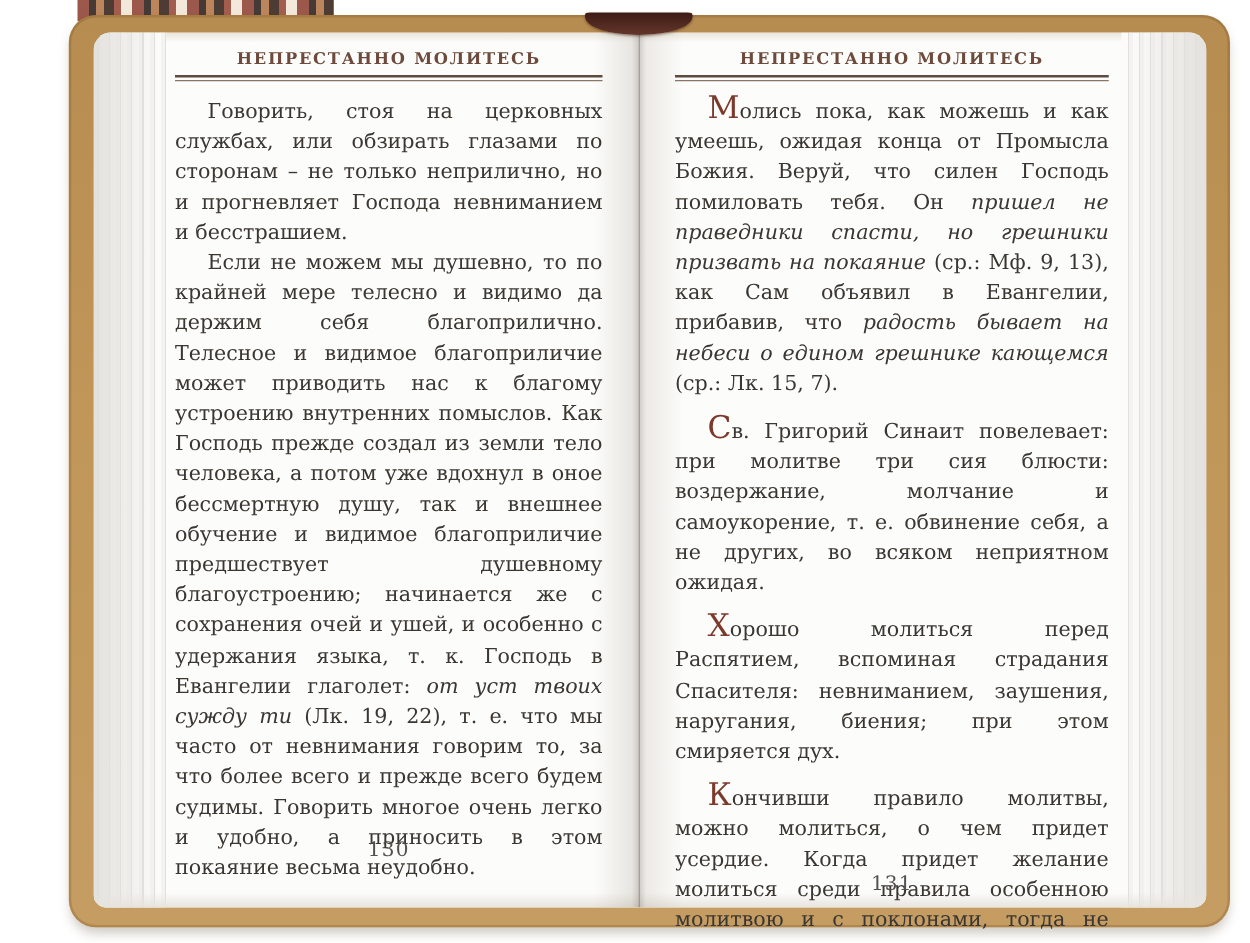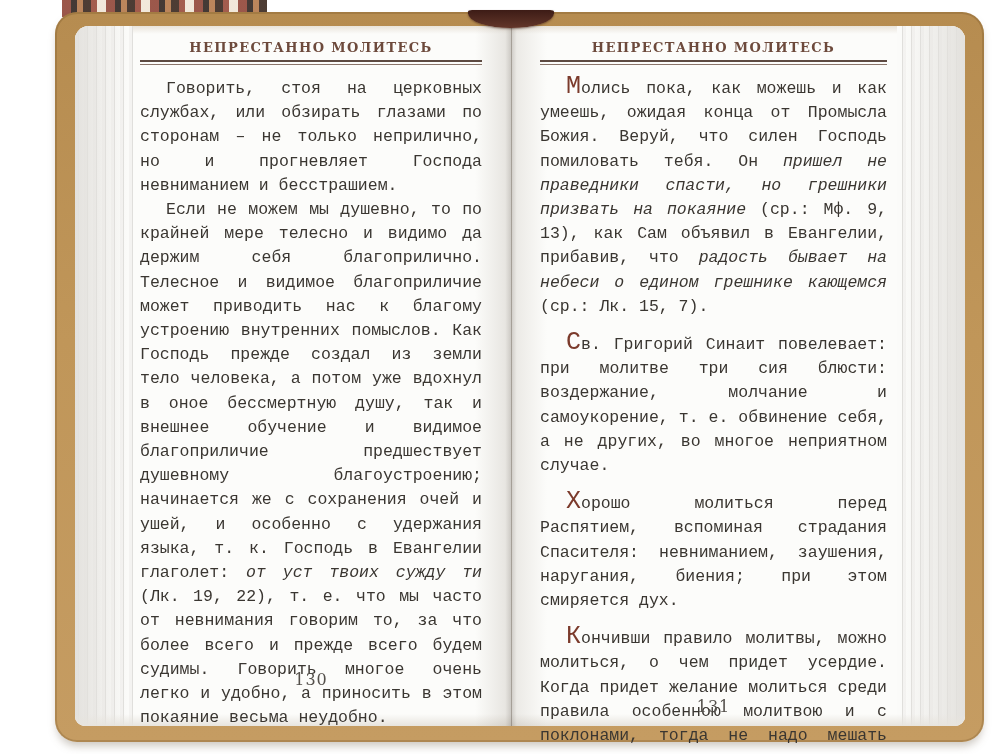--- a/index.html
+++ b/index.html
@@ -69,21 +69,21 @@
   
   .pagecol{position:absolute;z-index:3;color:#3a3631;}
   .pagecol.leftp{left:140px;top:40px;width:342px;}
   .pagecol.rightp{left:540px;top:40px;width:347px;}
   .runhead{
     text-align:center;font-size:13px;font-weight:bold;letter-spacing:1.4px;
     color:#6d4a3c;margin-bottom:5px;
   }
   .rule{border-top:2px solid #5d4a41;padding-top:2px;border-bottom:1px solid #8a756a;height:0;margin-bottom:12px;}
   .bodytext{font-size:16.5px;line-height:24.2px;text-align:justify;}
-  .para{margin:0;text-indent:26px;font-family:Liberation Mono, monospace;}
+  .para{margin:0;text-indent:26px;}
   .rightp .para{margin-bottom:14px;}
   .para .it{font-style:italic;}
   .initial{font-size:25px;line-height:10px;color:#7b3a2b;}
   .pageno{
     position:absolute;z-index:3;text-align:center;font-size:16px;color:#54504b;letter-spacing:1px;
   }
   .pageno.leftn{left:140px;top:670px;width:342px;}
   .pageno.rightn{left:540px;top:697px;width:347px;}
 </style>
 </head>
@@ -110,21 +110,21 @@
         <p class="para"><span>Говорить, стоя на церковных службах, или обзирать глазами по сторонам – не только неприлично, но и прогневляет Господа невниманием и бесстрашием.</span></p>
         <p class="para"><span>Если не можем мы душевно, то по крайней мере телесно и видимо да держим себя благоприлично. Телесное и видимое благоприличие может приводить нас к благому устроению внутренних помыслов. Как Господь прежде создал из земли тело человека, а потом уже вдохнул в оное бессмертную душу, так и внешнее обучение и видимое благоприличие предшествует душевному благоустроению; начинается же с сохранения очей и ушей, и особенно с удержания языка, т. к. Господь в Евангелии глаголет: </span><span class="it">от уст твоих сужду ти</span><span> (Лк. 19, 22), т. е. что мы часто от невнимания говорим то, за что более всего и прежде всего будем судимы. Говорить многое очень легко и удобно, а приносить в этом покаяние весьма неудобно.</span></p>
       </div>
   </section>
 
   <section class="pagecol rightp">
     <header class="runhead">НЕПРЕСТАННО МОЛИТЕСЬ</header>
     <div class="rule"></div>
     <div class="bodytext">
         <p class="para"><span class="initial">М</span><span>олись пока, как можешь и как умеешь, ожидая конца от Промысла Божия. Веруй, что силен Господь помиловать тебя. Он </span><span class="it">пришел не праведники спасти, но грешники призвать на покаяние</span><span> (ср.: Мф. 9, 13), как Сам объявил в Евангелии, прибавив, что </span><span class="it">радость бывает на небеси о едином грешнике кающемся</span><span> (ср.: Лк. 15, 7).</span></p>
-        <p class="para"><span class="initial">С</span><span>в. Григорий Синаит повелевает: при молитве три сия блюсти: воздержание, молчание и самоукорение, т. е. обвинение себя, а не других, во многое неприятном случае.</span></p>
+        <p class="para"><span class="initial">С</span><span>в. Григорий Синаит повелевает: при молитве три сия блюсти: воздержание, молчание и самоукорение, т. е. обвинение себя, а не других, во всяком неприятном ожидая.</span></p>
         <p class="para"><span class="initial">Х</span><span>орошо молиться перед Распятием, вспоминая страдания Спасителя: невниманием, заушения, наругания, биения; при этом смиряется дух.</span></p>
         <p class="para"><span class="initial">К</span><span>ончивши правило молитвы, можно молиться, о чем придет усердие. Когда придет желание молиться среди правила особенною молитвою и с поклонами, тогда не надо мешать такому настроению.</span></p>
       </div>
   </section>
 
   <div class="pageno leftn">130</div>
   <div class="pageno rightn">131</div>
 
 </div>
 

